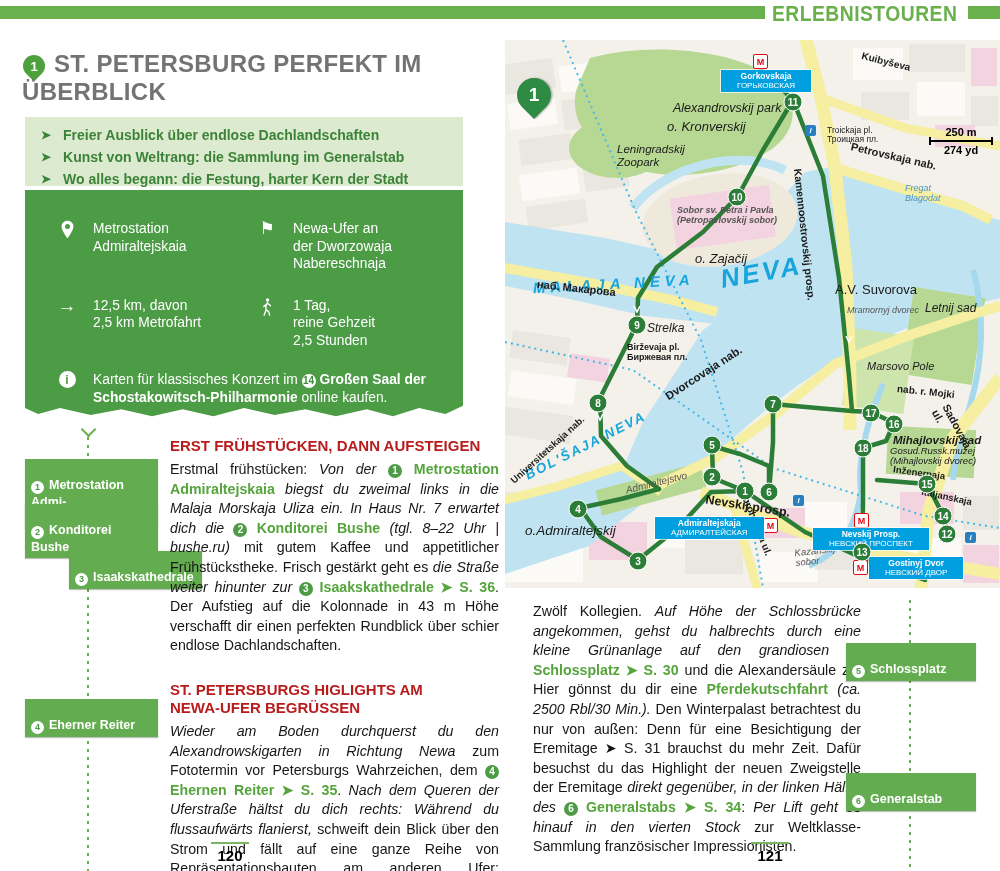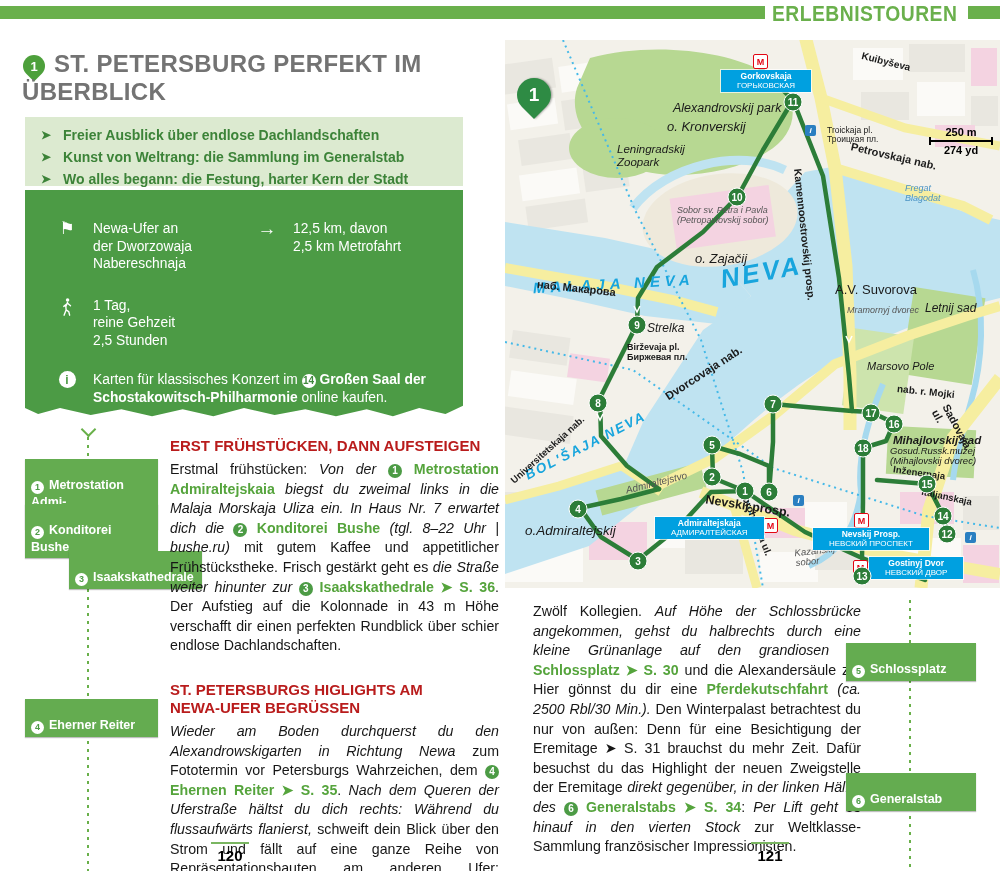--- a/index.html
+++ b/index.html
@@ -112,20 +112,29 @@
       <span>Kunst von Weltrang: die Sammlung im Generalstab</span>
       </div>
     <div class="row">
       <span class="arr">➤</span>
       <span>Wo alles begann: die Festung, harter Kern der Stadt</span>
       </div>
   </div>
 
   <div class="infobox">
     <div class="ib-grid">
+      <div class="ib-cell">
+        <span class="ib-ico">
+          <svg width="15" height="19" viewBox="0 0 24 30">
+              <path d="M12 1C6.5 1 2.5 5 2.5 10.2 2.5 17 12 29 12 29s9.5-12 9.5-18.8C21.5 5 17.5 1 12 1zm0 13.3a4 4 0 1 1 0-8 4 4 0 0 1 0 8z" fill="#fff"></path>
+            </svg>
+        </span>
+        <span class="ib-txt">Metrostation
+Admiraltejskaia</span>
+      </div>
       <div class="ib-cell">
         <span class="ib-ico">⚑</span>
         <span class="ib-txt">Newa-Ufer an
 der Dworzowaja
 Nabereschnaja</span>
       </div>
       <div class="ib-cell">
         <span class="ib-ico" style="font-weight:bold;font-size:19px;">→</span>
         <span class="ib-txt">12,5 km, davon
 2,5 km Metrofahrt</span>
@@ -292,21 +301,21 @@
     <span class="ml ar" style="left:190px;top:212px;font-size:13px;">o. Zajačij</span>
     <span class="ml ar" style="left:168px;top:62px;font-size:12.5px;">Alexandrovskij park</span>
     <span class="ml ar" style="left:162px;top:80px;font-size:13px;">o. Kronverskij</span>
     <span class="ml ar" style="left:112px;top:103px;font-size:11.5px;">Leningradskij
 Zoopark</span>
     <span class="ml ar" style="left:420px;top:262px;font-size:12px;">Letnij sad</span>
     <span class="ml ar" style="left:362px;top:320px;font-size:11px;">Marsovo Pole</span>
     <span class="ml ar" style="left:388px;top:394px;font-size:11.5px;font-weight:bold;">Mihajlovskij sad</span>
     <span class="ml ar" style="left:20px;top:484px;font-size:13.5px;">o.Admiraltejskij</span>
     <span class="ml sm" style="left:120px;top:437px;font-size:10px;transform:rotate(-14deg);">Admiraltejstvo</span>
-    <span class="ml sm" style="left:172px;top:166px;font-size:9px;">Sobor sv. Petra i Pavla
+    <span class="ml sm" style="left:172px;top:166px;font-size:9px;font-weight:bold;">Sobor sv. Petra i Pavla
 (Petropavlovskij sobor)</span>
     <span class="ml ar" style="left:142px;top:282px;font-size:12px;">Strelka</span>
     <span class="ml rd" style="left:122px;top:303px;font-size:9px;">Birževaja pl.
 Биржевая пл.</span>
     <span class="ml rd" style="left:32px;top:242px;font-size:11px;transform:rotate(6deg);">наб. Макарова</span>
     <span class="ml rd" style="left:158px;top:352px;font-size:11.5px;transform:rotate(-33deg);transform-origin:left top;">Dvorcovaja nab.</span>
     <span class="ml rd" style="left:298px;top:128px;font-size:10.5px;transform:rotate(84deg);transform-origin:left top;">Kamennoostrovskij prosp.</span>
     <span class="ml rd" style="left:345px;top:110px;font-size:11px;transform:rotate(13deg);">Petrovskaja nab.</span>
     <span class="ml rd" style="left:200px;top:460px;font-size:12.5px;transform:rotate(9deg);">Nevskij prosp.</span>
     <span class="ml rd" style="left:446px;top:362px;font-size:11px;transform:rotate(62deg);transform-origin:left top;">Sadovaja ul.</span>
@@ -384,21 +393,21 @@
       </div>
     <div class="mk" style="left:232px;top:157px;">
         <span>10</span>
       </div>
     <div class="mk" style="left:288px;top:62px;">
         <span>11</span>
       </div>
     <div class="mk" style="left:442px;top:494px;">
         <span>12</span>
       </div>
-    <div class="mk" style="left:357px;top:512px;margin-top:24px;">
+    <div class="mk" style="left:357px;top:512px;">
         <span>13</span>
       </div>
     <div class="mk" style="left:438px;top:476px;">
         <span>14</span>
       </div>
     <div class="mk" style="left:422px;top:444px;">
         <span>15</span>
       </div>
     <div class="mk" style="left:389px;top:384px;">
         <span>16</span>

